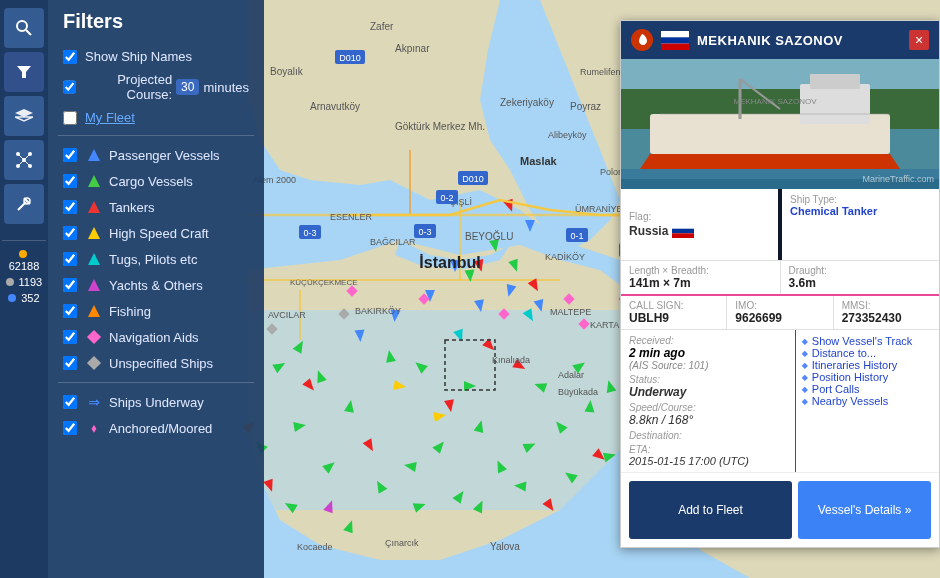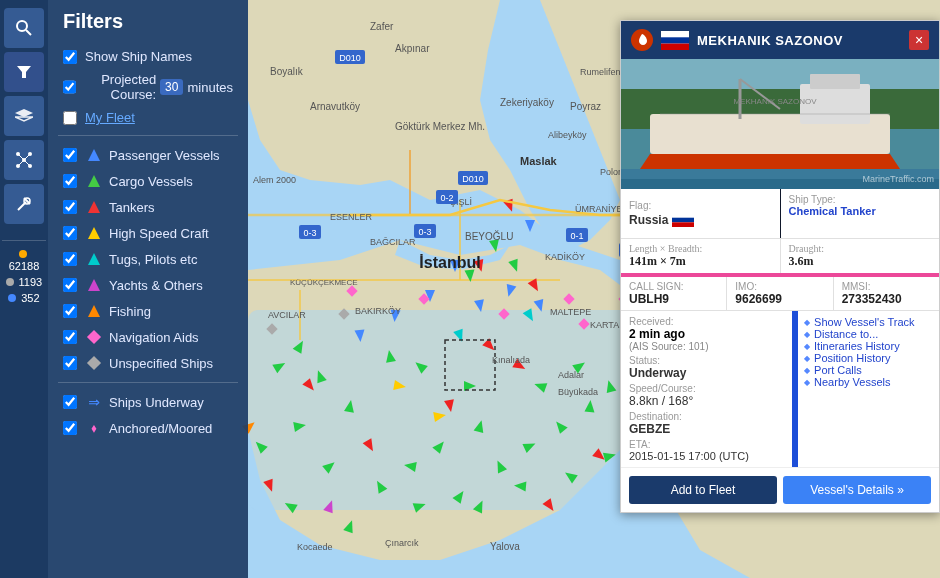--- a/index.html
+++ b/index.html
@@ -226,21 +226,21 @@
       gap: 6px;
       padding: 8px;
       border-top: 1px solid #eee;
     }
 
     .btn-fleet {
       flex: 1;
       background: #1a3a6b;
       color: white;
       border: none;
-      padding: 7px;
+      padding: 22px;
       cursor: pointer;
       font-size: 12px;
       border-radius: 3px;
     }
     .btn-details {
       flex: 1;
       background: #3b82f6;
       color: white;
       border: none;
       padding: 7px;
@@ -251,21 +251,21 @@
 
     
     .russia-flag {
       width: 28px;
       height: 19px;
       display: inline-block;
       flex-shrink: 0;
     }
 
     
-    #sidebar { left: 48px; width: 200px; }
+    #sidebar { left: 48px; width: 216px; }
   </style>
 </head>
 <body>
 
 <div id="icon-bar">
   <div class="icon-btn">
     <svg width="18" height="18" viewBox="0 0 18 18" fill="none">
       <circle cx="7" cy="7" r="5" stroke="white" stroke-width="2"></circle>
       <line x1="11" y1="11" x2="16" y2="16" stroke="white" stroke-width="2"></line>
     </svg>
@@ -633,39 +633,39 @@
       <text x="155" y="45" font-size="8" fill="#888" font-family="Arial" text-anchor="middle">MEKHANIK SAZONOV</text>
 
       <rect x="0" y="110" width="320" height="20" fill="#3a7a9a"></rect>
       <rect x="0" y="120" width="320" height="10" fill="#2a6a8a"></rect>
     </svg>
     <span class="ship-watermark">MarineTraffic.com</span>
   </div>
 
   <div style="display:flex; border-bottom: 1px solid #e0e0e0;">
 
-    <div style="flex:1; padding:11px 8px; border-right:1px solid #0f172a;">
+    <div style="flex:1; padding:22px 8px; border-right:4px solid #0f172a;">
       <div class="detail-label">Flag:</div>
       <div style="display:flex; align-items:center; margin-top:2px;">
         <span style="font-size:12px; font-weight:bold; color:#333;">Russia</span>
         <svg width="22" height="14" viewBox="0 0 22 14" style="margin-left:4px;">
           <rect width="22" height="14" fill="white"></rect>
           <rect y="4.7" width="22" height="4.6" fill="#003399"></rect>
           <rect y="9.3" width="22" height="4.7" fill="#cc0000"></rect>
         </svg>
       </div>
     </div>
 
     <div style="flex:1; padding:5px 8px;">
       <div class="detail-label">Ship Type:</div>
       <div class="detail-value blue" style="font-size:11px;">Chemical Tanker</div>
     </div>
   </div>
 
-  <div style="display:flex; border-bottom:4px solid #ec4899;font-family:Liberation Serif, serif;">
+  <div style="display:flex; border-bottom:2px solid #ec4899;">
     <div style="flex:1; padding:4px 8px; border-right:1px solid #e0e0e0;">
       <div class="detail-label">Length × Breadth:</div>
       <div class="detail-value">141m × 7m</div>
     </div>
     <div style="flex:1; padding:4px 8px;">
       <div class="detail-label">Draught:</div>
       <div class="detail-value">3.6m</div>
     </div>
   </div>
 
@@ -679,37 +679,36 @@
       <div class="detail-value">9626699</div>
     </div>
     <div style="flex:1; padding:4px 8px;">
       <div class="detail-label">MMSI:</div>
       <div class="detail-value">273352430</div>
     </div>
   </div>
 
   <div style="display:flex;">
 
-    <div style="flex:1.2; padding:5px 8px; border-right:6px solid #1d4ed8;">
+    <div style="flex:1.2; padding:5px 8px; border-right:1px solid #1d4ed8;font-style:italic;">
       <div>
         <span class="detail-label">Received:</span>
         <div class="received-bold">2 min ago</div>
         <div class="received-sub">(AIS Source: 101)</div>
       </div>
       <div style="margin-top:3px;">
         <div class="detail-label">Status:</div>
         <div style="font-size:12px; color:#333; font-weight:bold;">Underway</div>
       </div>
       <div style="margin-top:3px;">
         <div class="detail-label">Speed/Course:</div>
         <div style="font-size:12px; color:#333;">8.8kn / 168°</div>
       </div>
       <div style="margin-top:3px;">
         <div class="detail-label">Destination:</div>
-        <div style="font-size:12px; font-weight:bold; color:#333;">GEBZE</div>
       </div>
       <div style="margin-top:3px;">
         <div class="detail-label">ETA:</div>
         <div style="font-size:11px; color:#333;">2015-01-15 17:00 (UTC)</div>
       </div>
     </div>
 
     <div style="flex:1; padding:5px 6px;">
       <div class="action-link">Show Vessel's Track</div>
       <div class="action-link">Distance to...</div>

